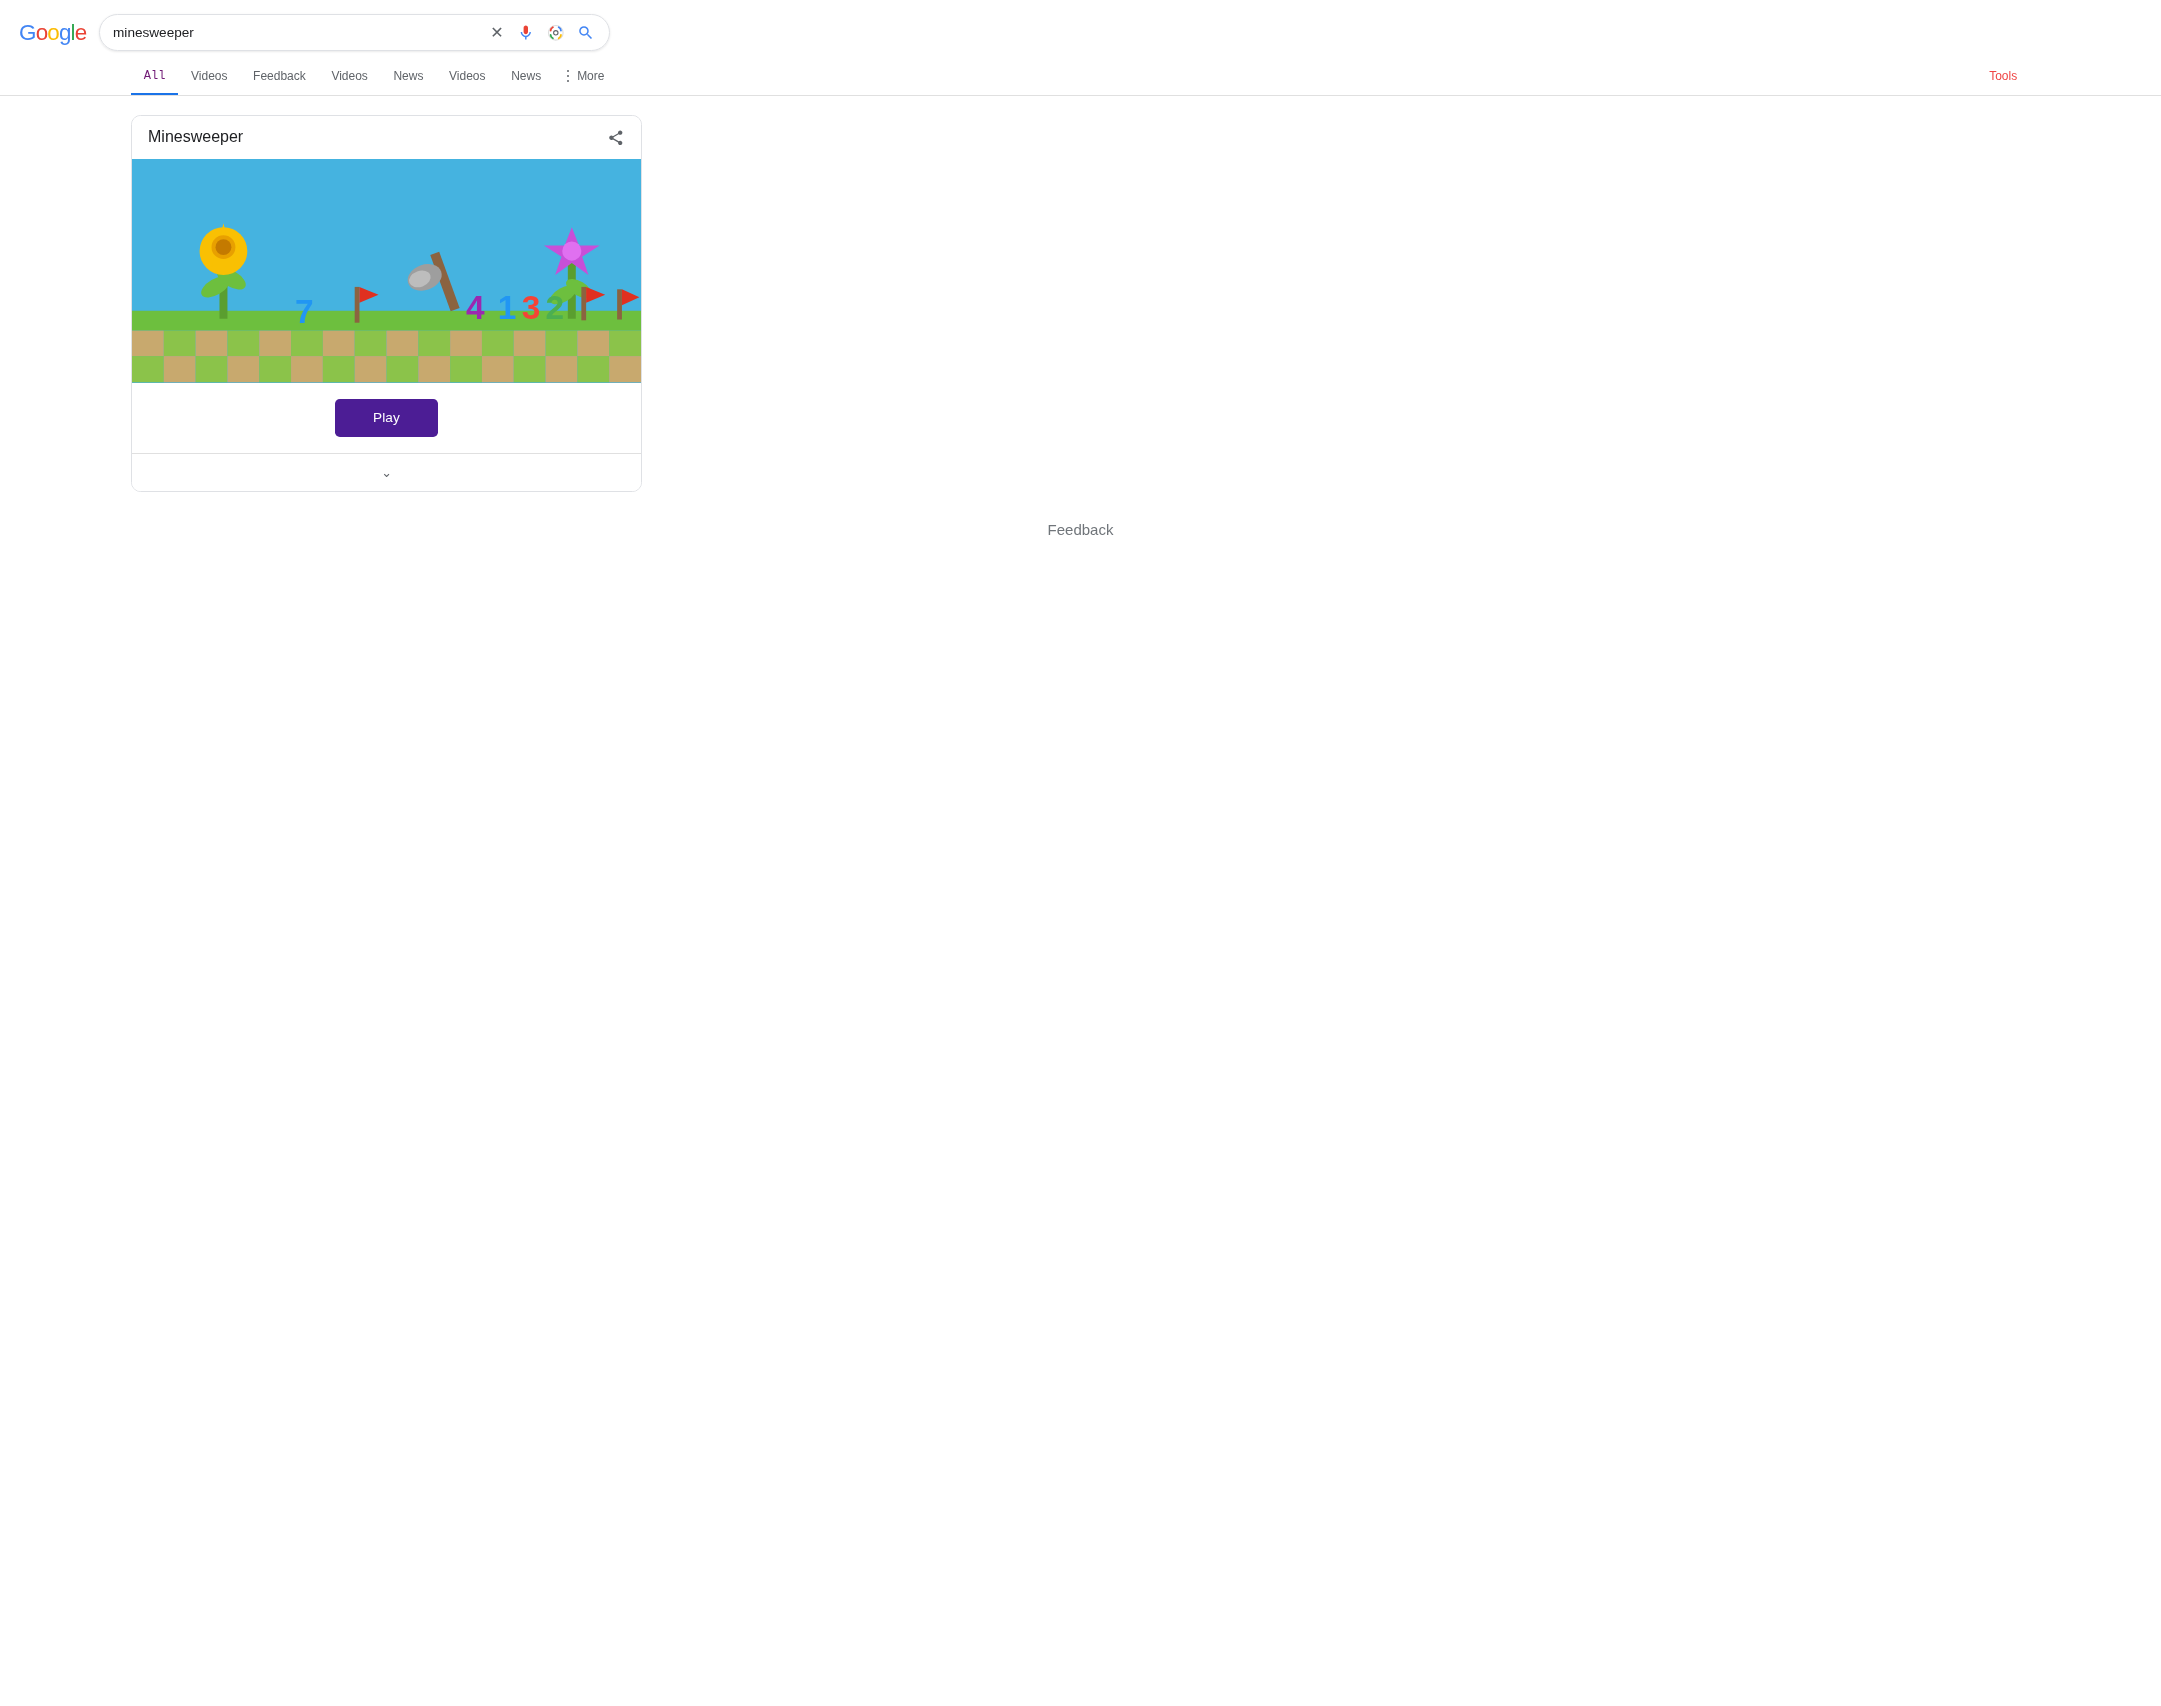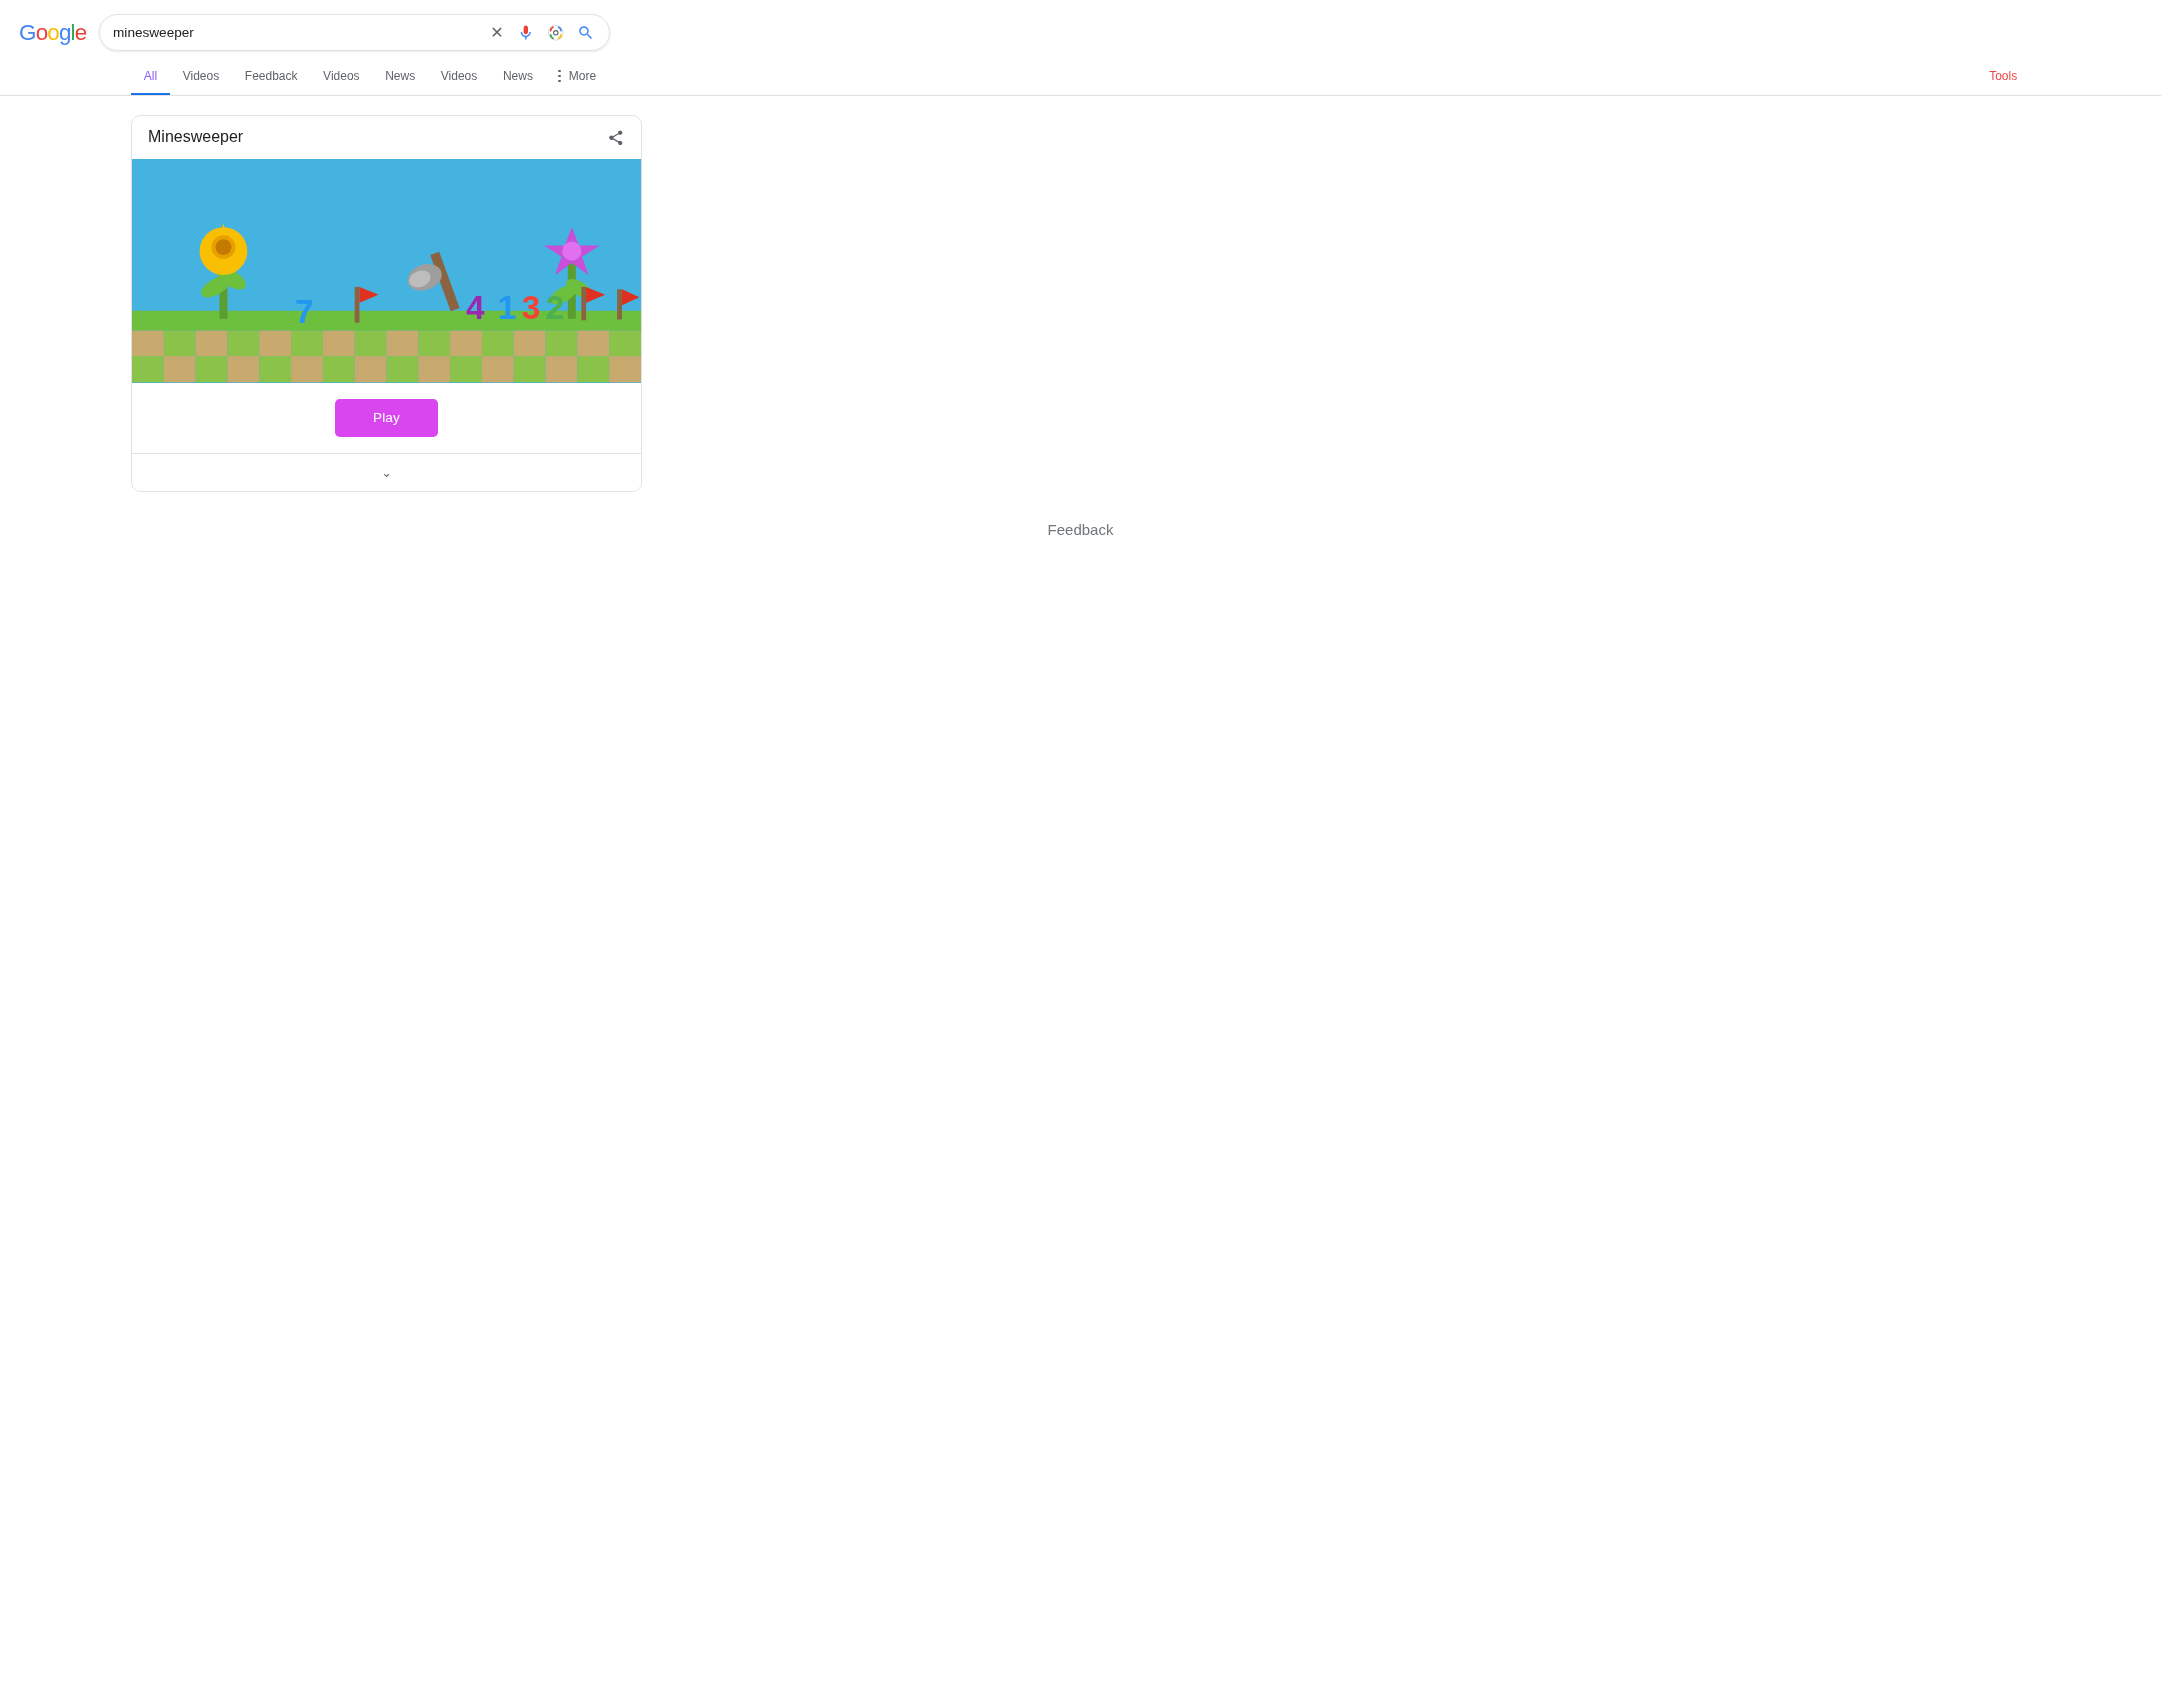--- a/index.html
+++ b/index.html
@@ -90,23 +90,24 @@
       color: #5f6368;
       cursor: pointer;
       border-bottom: 2.4px solid transparent;
       text-decoration: none;
       white-space: nowrap;
       display: flex;
       align-items: center;
       gap: 4.8px;
     }
     .nav-tab.active {
-      color: #8b5cf6;
+      color: #701a75;
       border-bottom: 2.4px solid #1a73e8;
       font-weight: 500;
+      font-family: Liberation Mono, monospace;
     }
     .tools-tab {
       margin-left: auto;
       color: #ef4444;
     }
 
     
     .main {
       padding: 19px 131px;
     }
@@ -156,21 +157,21 @@
     }
 
     
     .play-btn-container {
       display: flex;
       justify-content: center;
       padding: 16px;
       background: #fff;
     }
     .play-btn {
-      background: #d946ef;
+      background: #4c1d95;
       color: #fff;
       border: none;
       border-radius: 4.8px;
       padding: 11.2px 38px;
       font-size: 13.6px;
       font-weight: 500;
       cursor: pointer;
       letter-spacing: 0.2px;
     }
 

